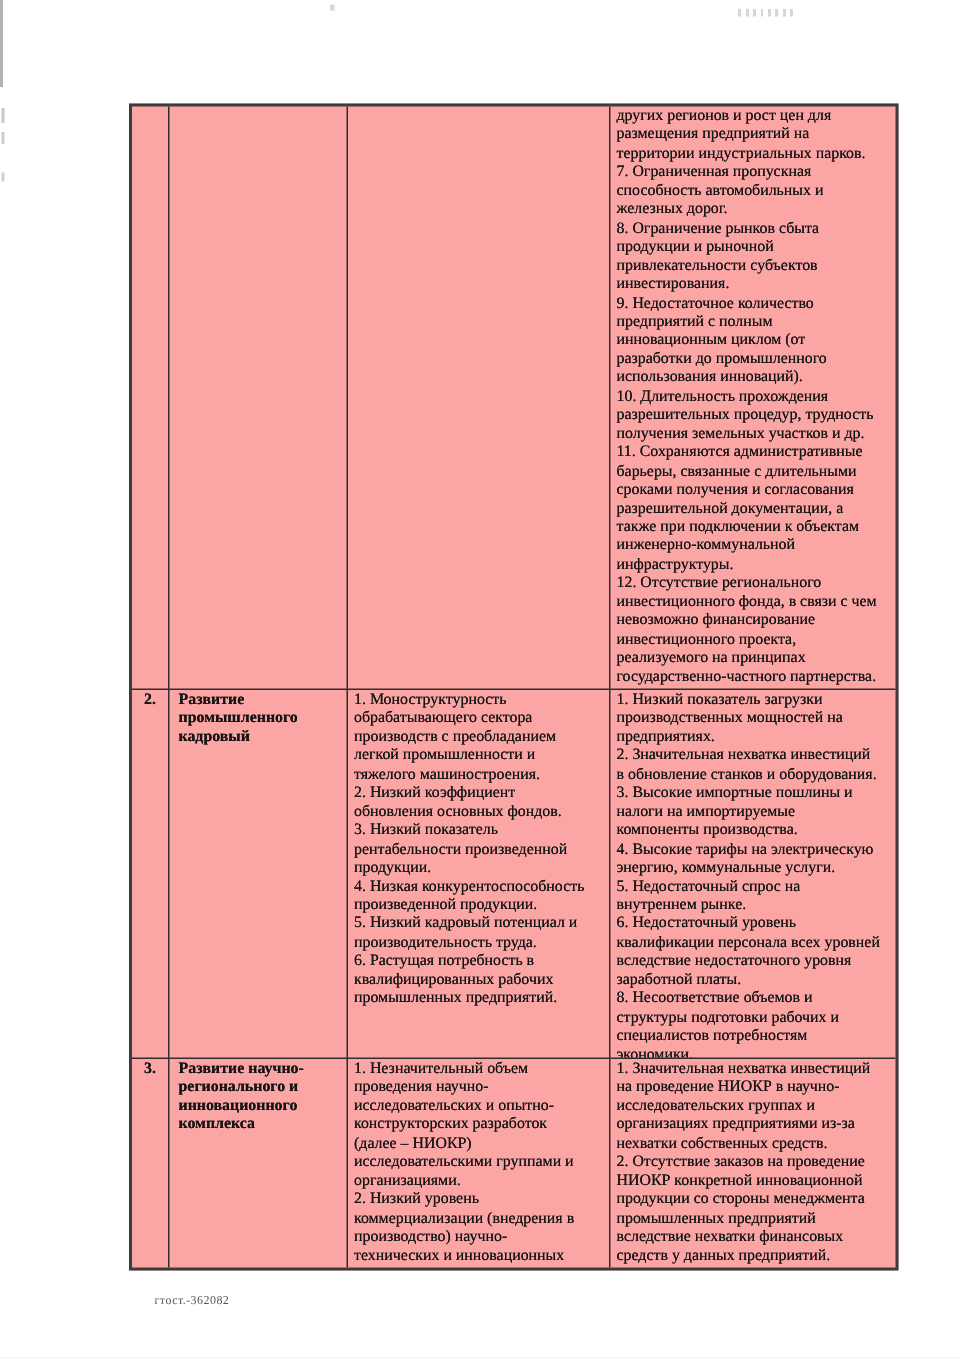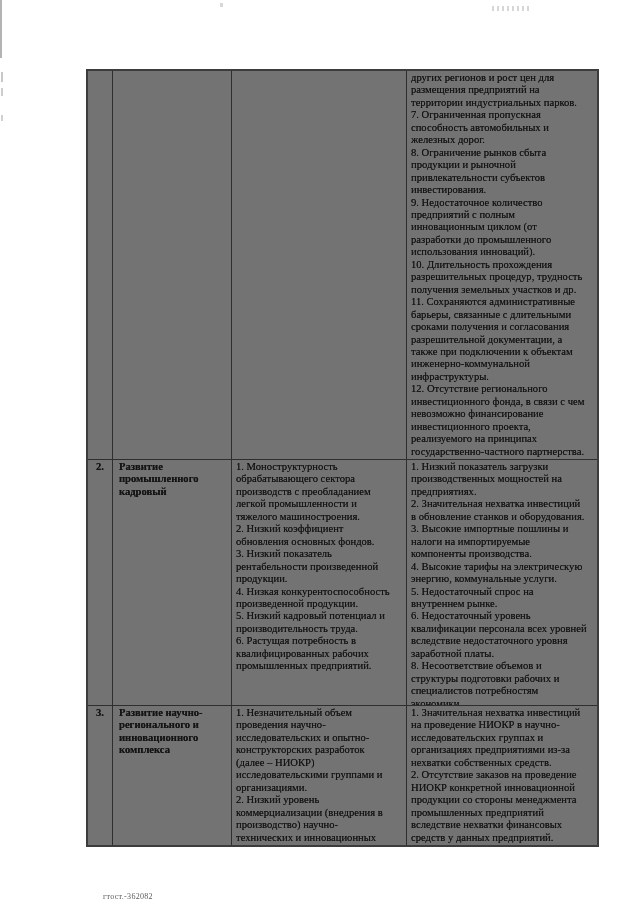--- a/index.html
+++ b/index.html
@@ -25,21 +25,21 @@
     letter-spacing: 0.5px;
     margin-top: 36px;
   }
   .tbl {
     position: absolute;
     left: 86px;
     top: 69px;
     width: 513px;
     box-sizing: border-box;
     border: 2px solid #3c3c3c;
-    background: #737373;
+    background: #fca5a5;
   }
   .row {
     display: flex;
     box-sizing: border-box;
   }
   .cell {
     box-sizing: border-box;
     border-right: 1px solid #2e2e2e;
     border-bottom: 1px solid #2e2e2e;
     padding: 1px 3px 0 4px;
@@ -54,21 +54,21 @@
   .c-num   { width: 25px; text-align: center; font-weight: bold; padding-left: 1px; padding-right: 1px; }
   .c-name  { width: 119px; font-weight: bold; padding-left: 6px; }
   .c-factors  { width: 175px; font-family: Liberation Serif, serif; }
   .c-problems { width: 190px; flex: 1; }
   .r1 { height: 389px; }
   .r2 { height: 246px; }
   .r3 { height: 139px; }
   .footer-mark {
     position: absolute;
     left: 79px;
-    top: 892px;
+    top: 862px;
     font-size: 8px;
     color: #3a3a3a;
     letter-spacing: 0.3px;
     opacity: 0.85;
     padding-left: 24px;
   }
   
   .artifact { position: absolute; background: #9a9a9a; }
   .art-left-line  { left: 0; top: 0; width: 2px; height: 58px; opacity: 0.75; }
   .art-left-dash1 { left: 1px; top: 72px;  width: 2px; height: 10px; opacity: 0.55; }

